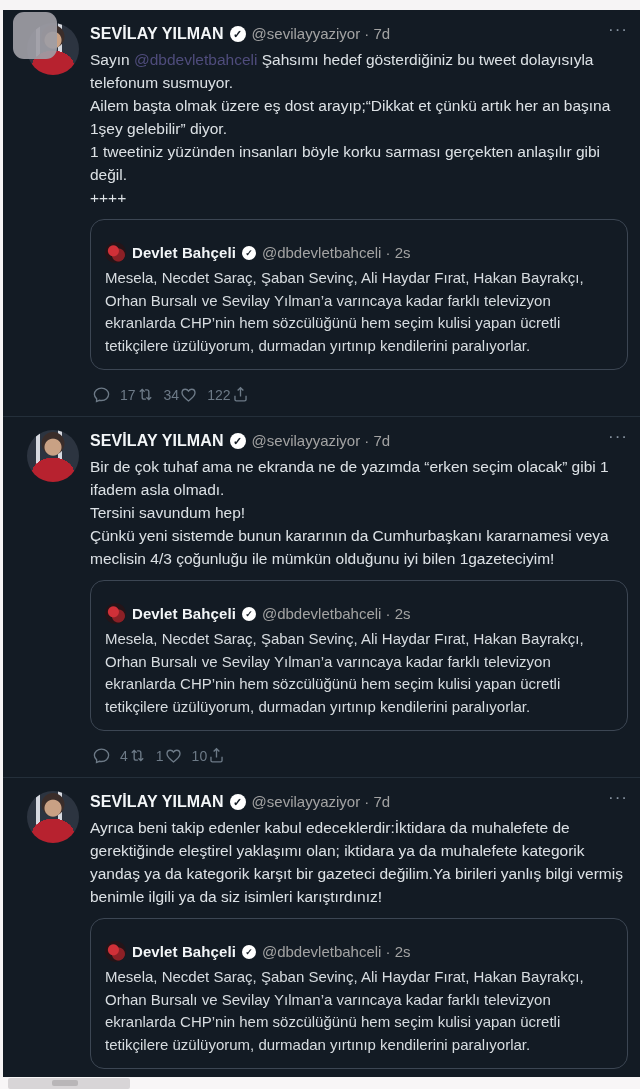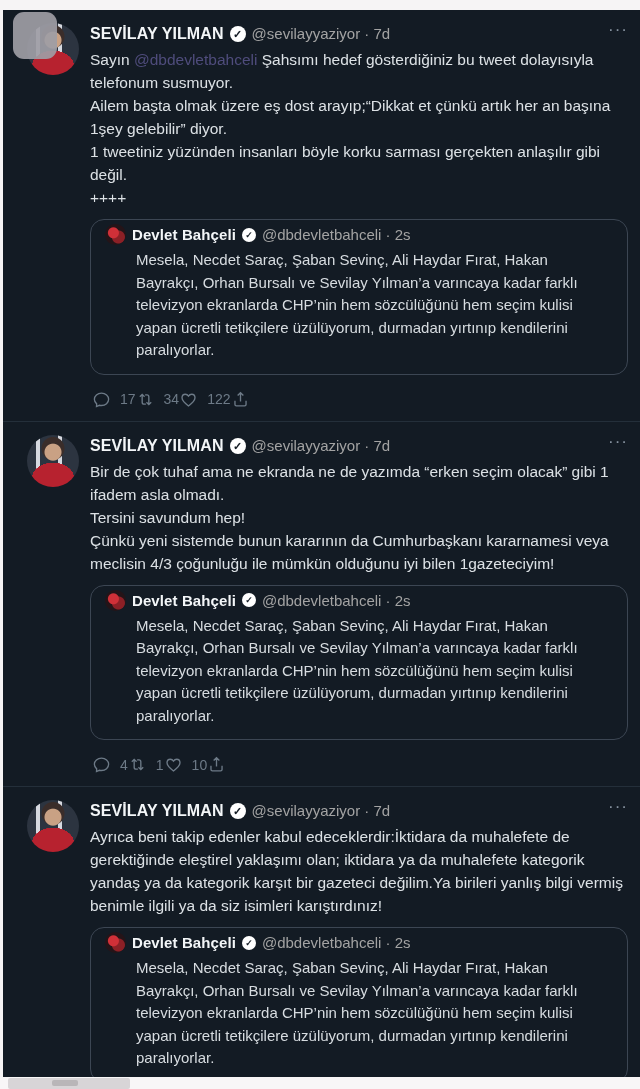--- a/index.html
+++ b/index.html
@@ -67,37 +67,37 @@
     line-height:10px; align-self:flex-start; padding-top:2px; cursor:pointer;
   }
   .body-text {
     font-size:15.5px; line-height:23px; color:#dce1e5;
     white-space:pre-line;
     margin-bottom:10px;
   }
   .mention { color:#4f4c7c; }
   .quote {
     border:1px solid #3c4653; border-radius:14px;
-    padding:4px 14px 12px 14px;
+    padding:22px 14px 12px 14px;
     margin-bottom:6px;
   }
   .quote-header {
     display:flex; align-items:center; gap:6px;
     font-size:15px; margin-bottom:4px;
   }
   .q-avatar {
     width:21px; height:21px; border-radius:50%; flex:0 0 auto;
     background:
       radial-gradient(circle at 40% 42%, #d03038 0 5px, rgba(0,0,0,0) 6px),
       radial-gradient(circle at 64% 62%, #8c2026 0 6px, rgba(0,0,0,0) 7px),
       #241418;
   }
   .badge.sm { width:14px; height:14px; font-size:9px; }
   .quote-body {
-    font-size:15px; line-height:22.5px; color:#d7dce0;margin-left:31px;
+    font-size:15px; line-height:22.5px; color:#d7dce0;
   }
   .actions {
     display:flex; 
     width:468px; max-width:100%;
     padding:9px 0 10px 2px;
   }
   .action {
     display:flex; align-items:center; gap:9px;
     color:#6d7a87; cursor:pointer;
   }

